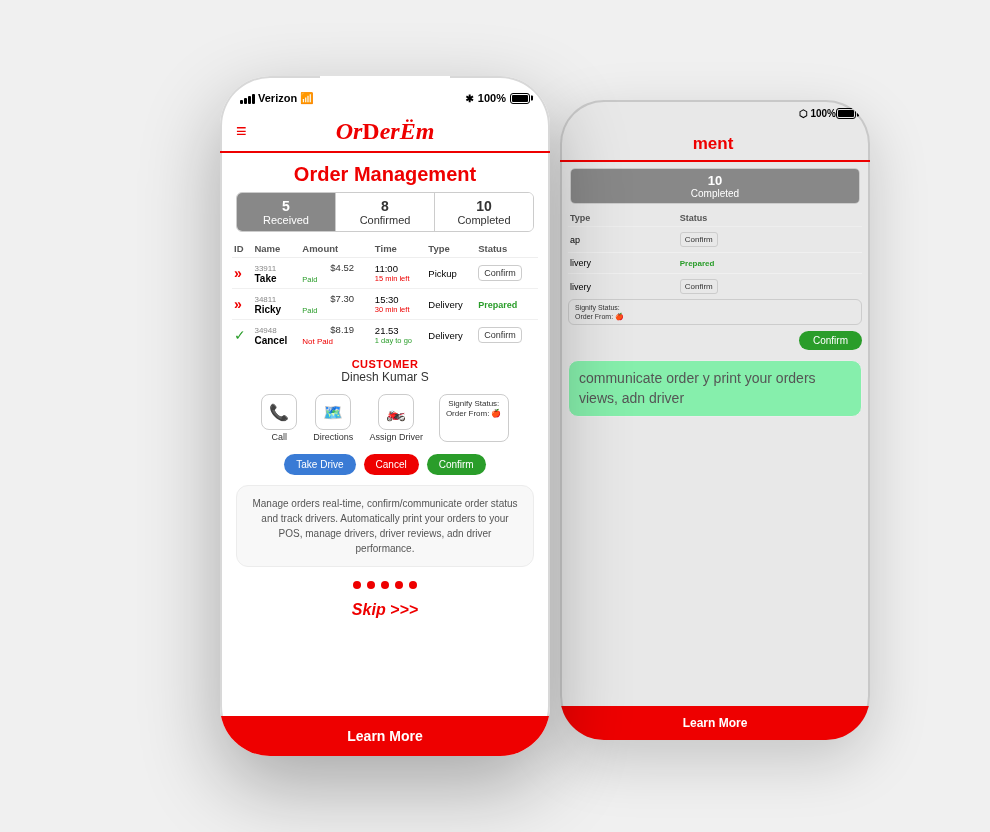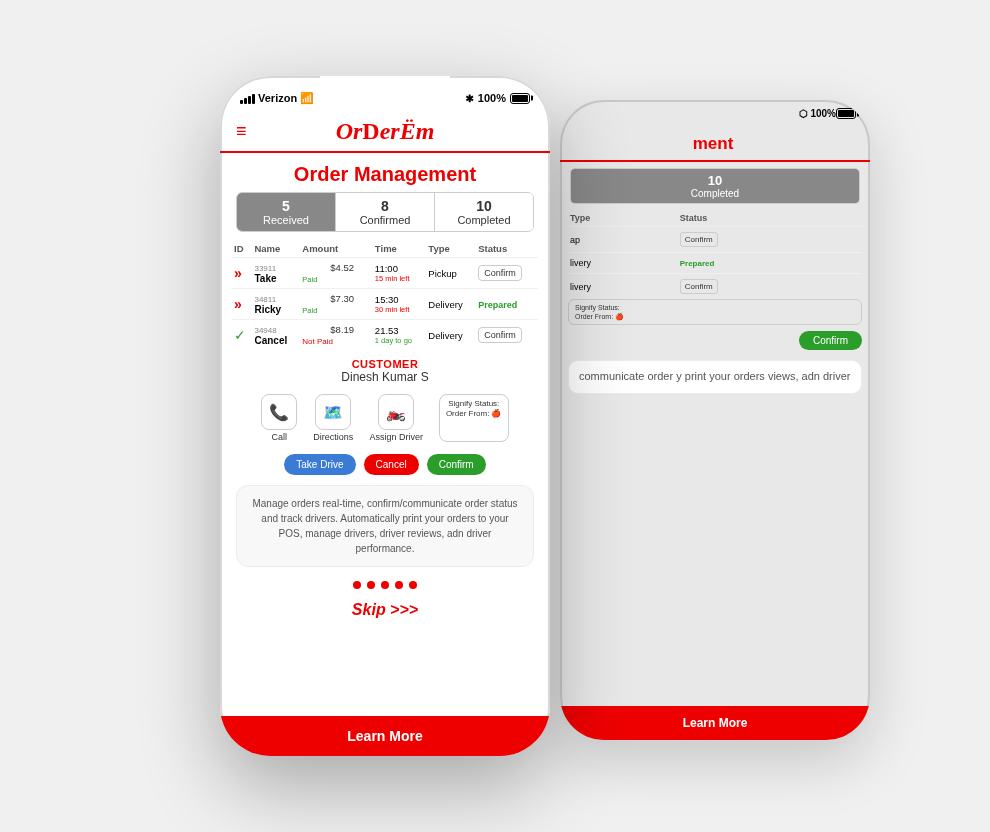--- a/index.html
+++ b/index.html
@@ -459,24 +459,24 @@
       border-radius: 6px;
       padding: 3px 6px;
       font-size: 7px;
       color: #333;
       margin: 0 8px;
       line-height: 1.3;
     }
 
     .back-info {
       margin: 4px 8px;
-      background: #ffffff;
+      background: #86efac;
       border-radius: 10px;
       padding: 8px 10px;
-      font-size: 11px;
+      font-size: 14px;
       color: #555;
       line-height: 1.4;
       border: 1px solid #ececec;
     }
 
     .back-learn-more {
       background: #e00;
       color: #fff;
       text-align: center;
       font-size: 12px;

